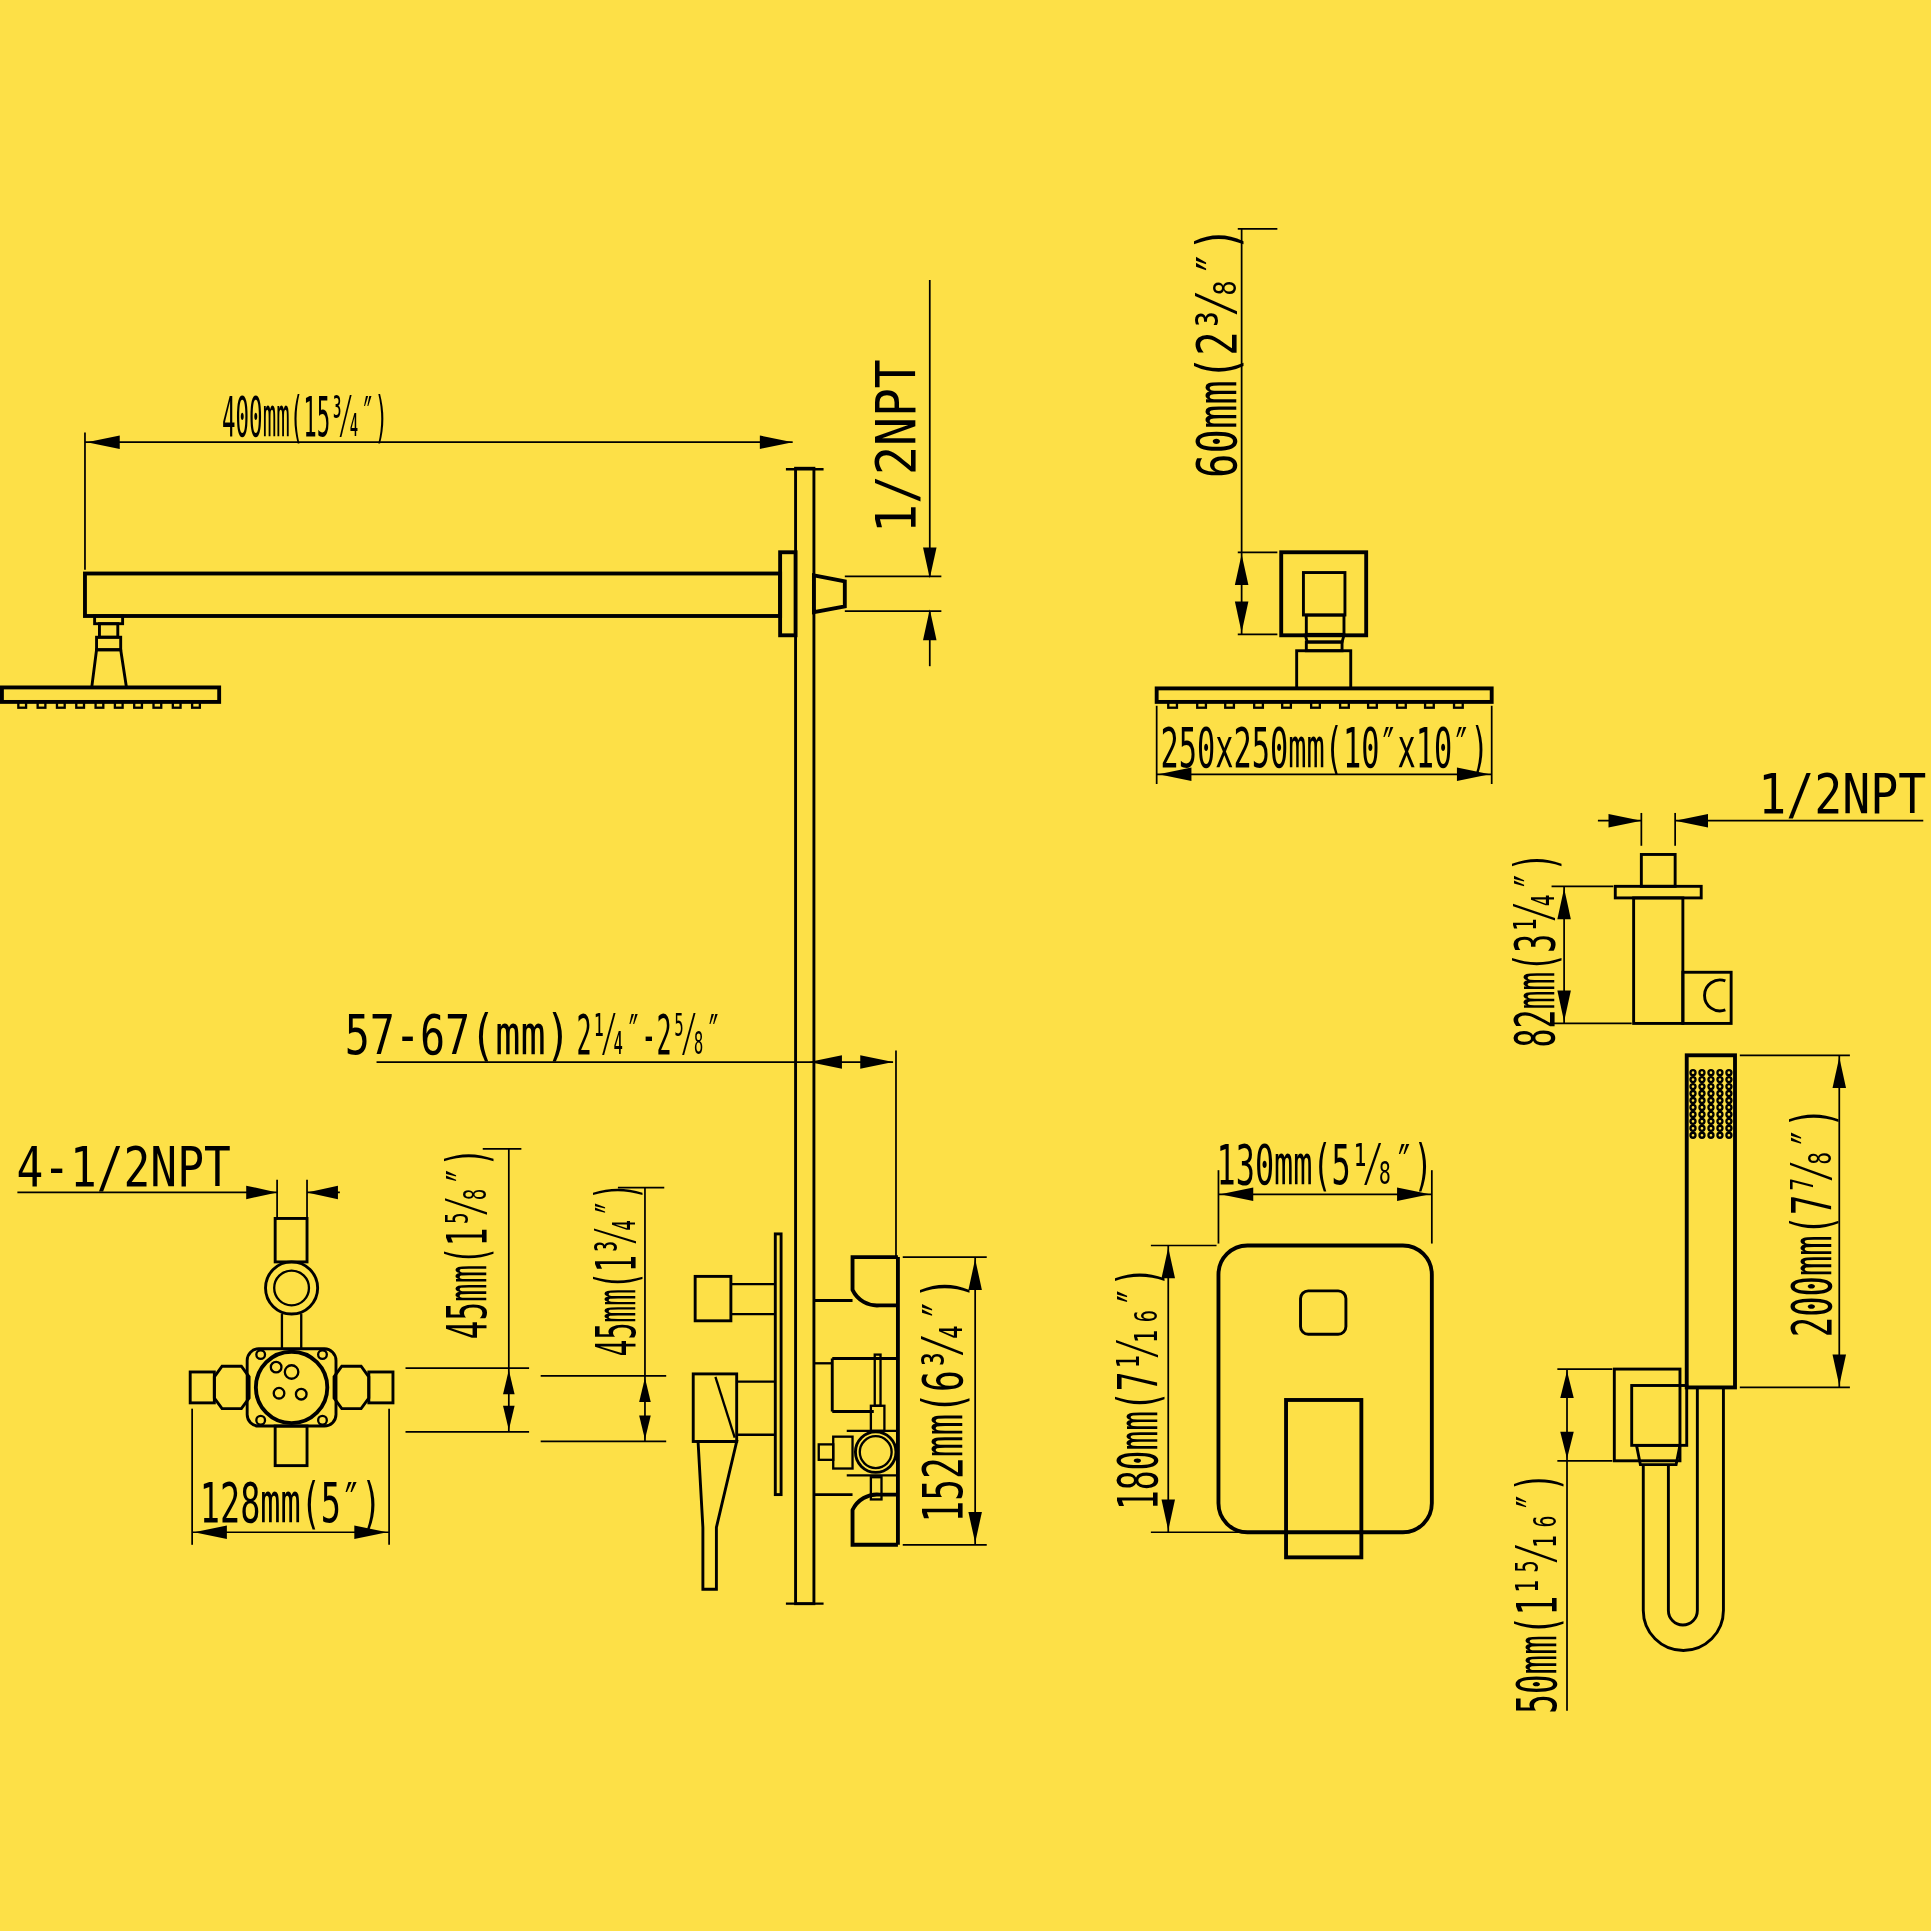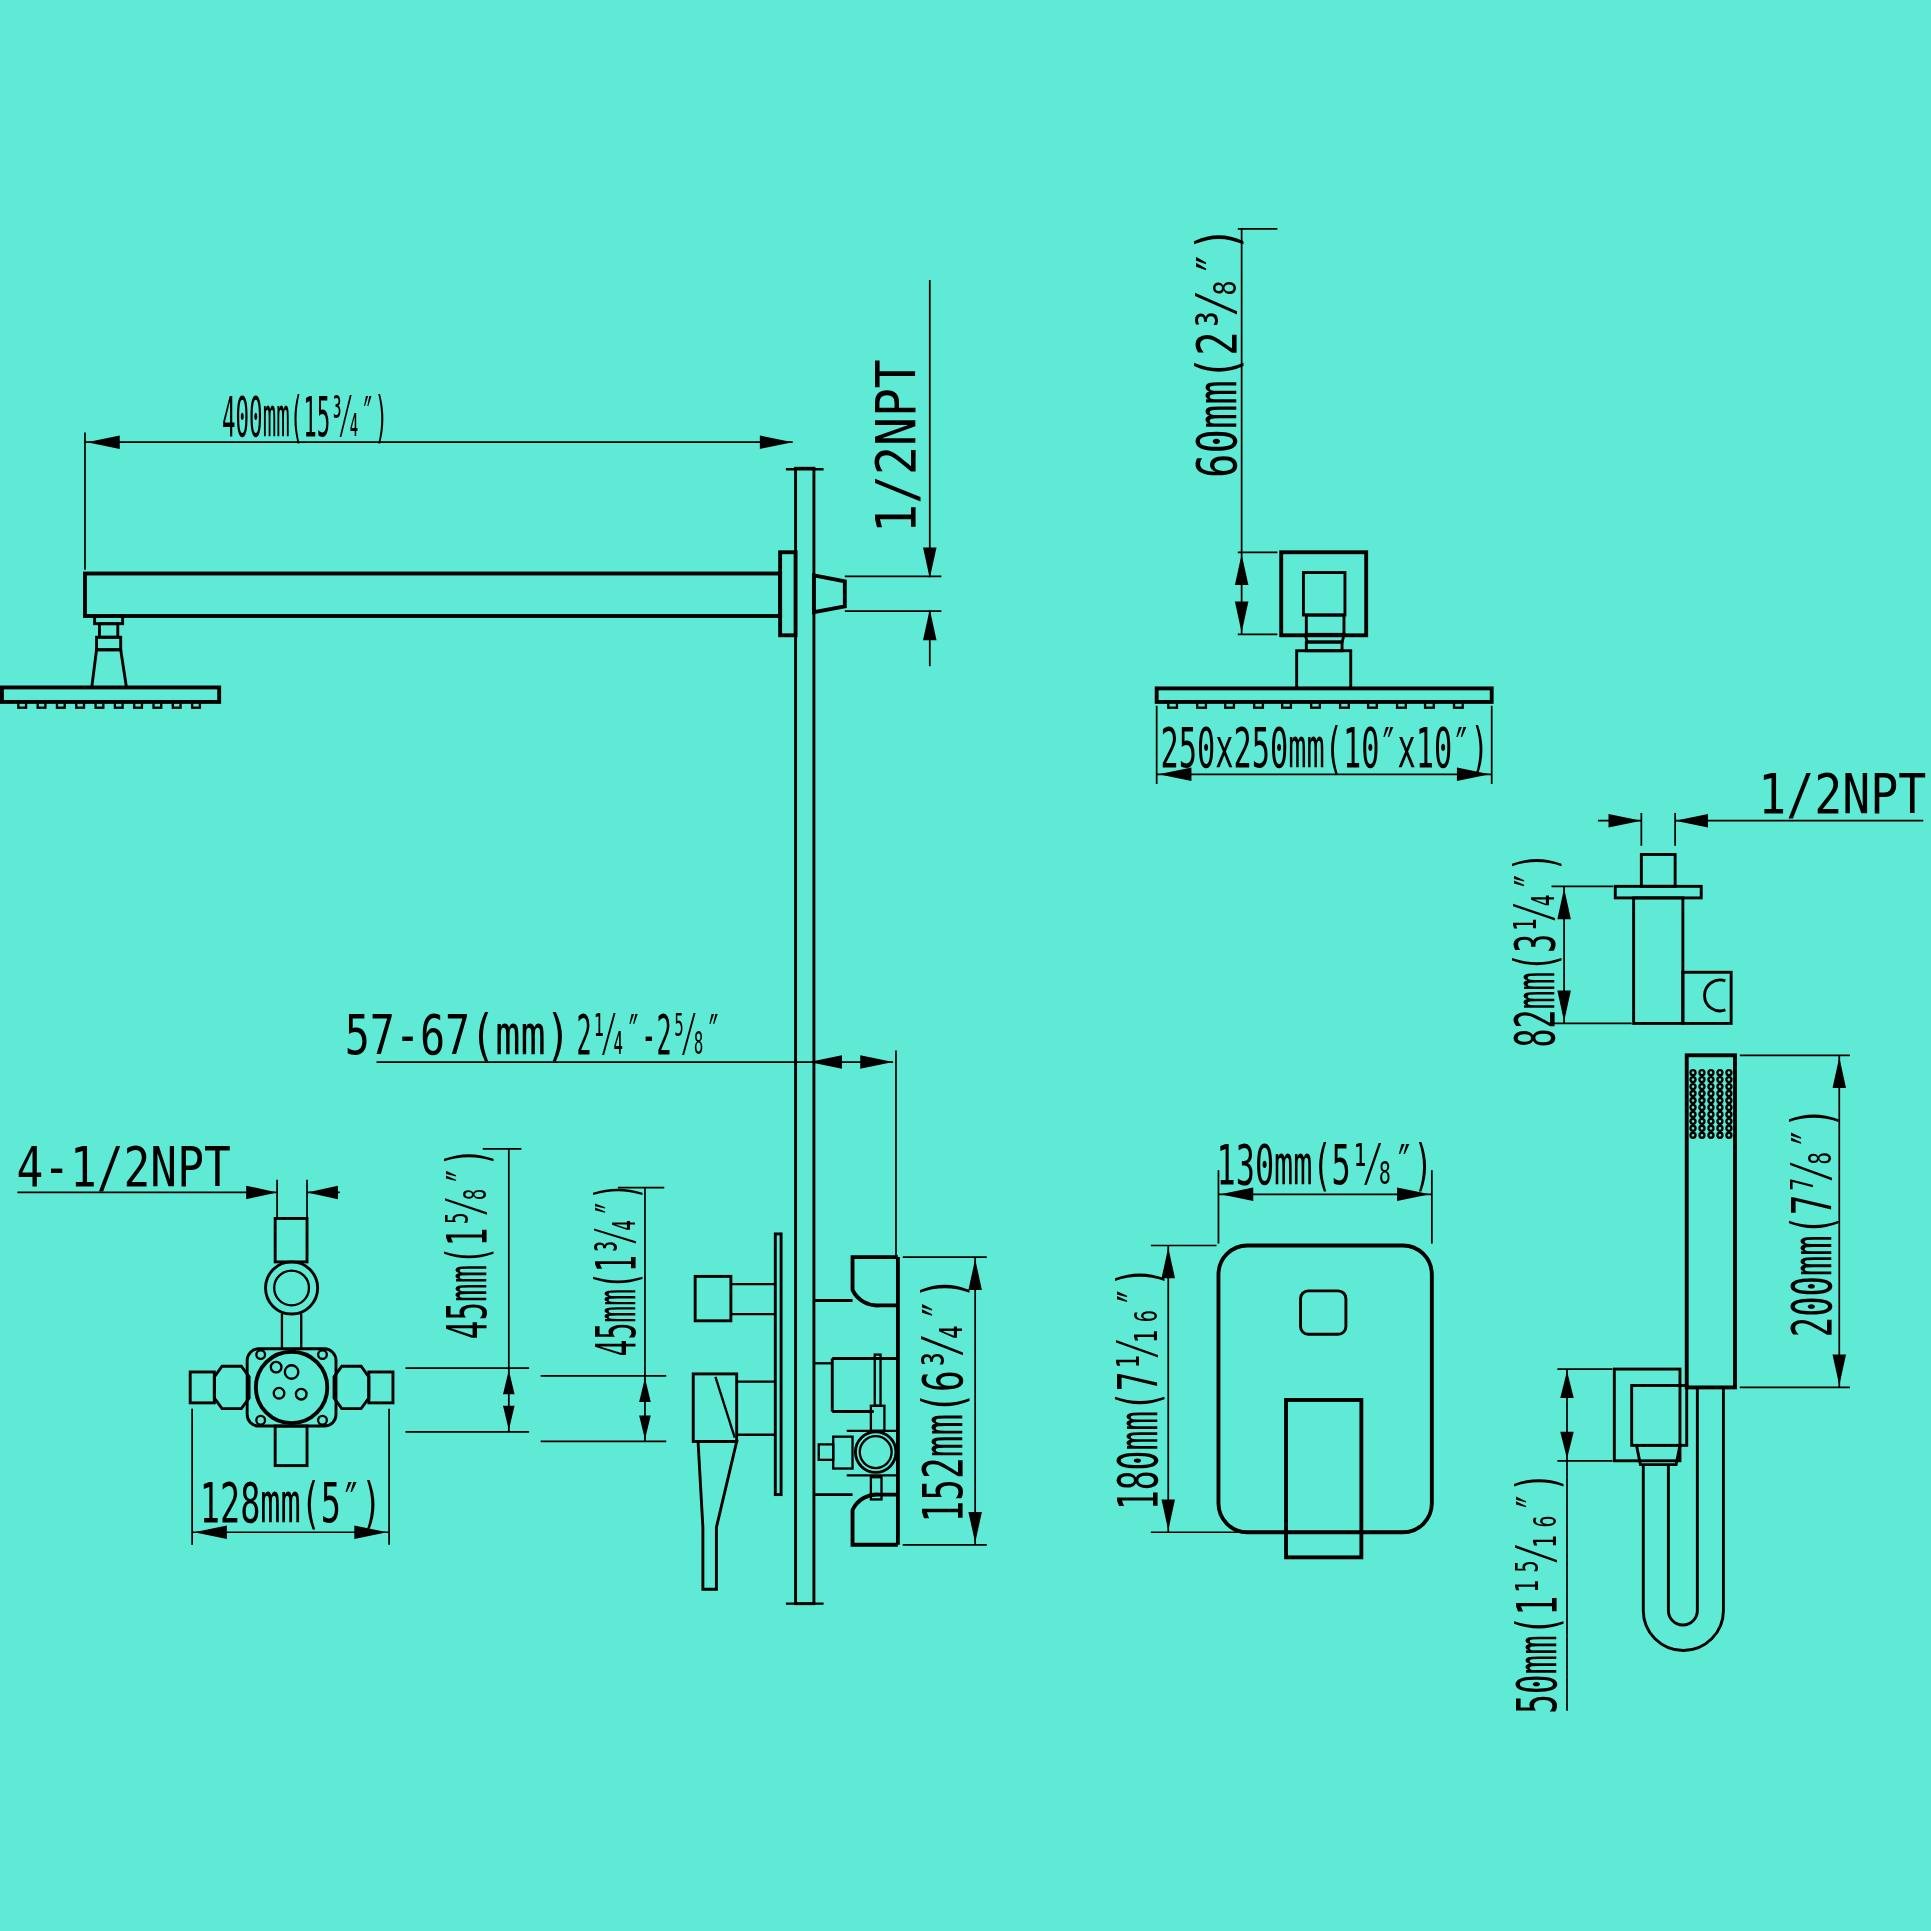--- a/index.html
+++ b/index.html
@@ -1,16 +1,16 @@
 <!DOCTYPE html>
 <html><head>
 <meta charset="utf-8">
 <style>
   html,body{margin:0;padding:0;background:#fff;}
-  .page{width:1931px;height:1931px;position:relative;background:#5eead4;font-family:"DejaVu Sans Mono","DejaVu Sans",monospace;}
+  .page{width:1931px;height:1931px;position:relative;background:#fde047;font-family:"DejaVu Sans Mono","DejaVu Sans",monospace;}
   svg{display:block;}
   .s4{stroke:#000;stroke-width:4;fill:none;}
   .s3{stroke:#000;stroke-width:3;fill:none;}
   .s2{stroke:#000;stroke-width:2.4;fill:none;}
   .dim{stroke:#000;stroke-width:1.8;fill:none;}
   .arr{fill:#000;stroke:none;}
   text{font-family:"DejaVu Sans Mono","DejaVu Sans",monospace;font-size:58px;fill:#000;}
 </style>
 </head>
 <body>

